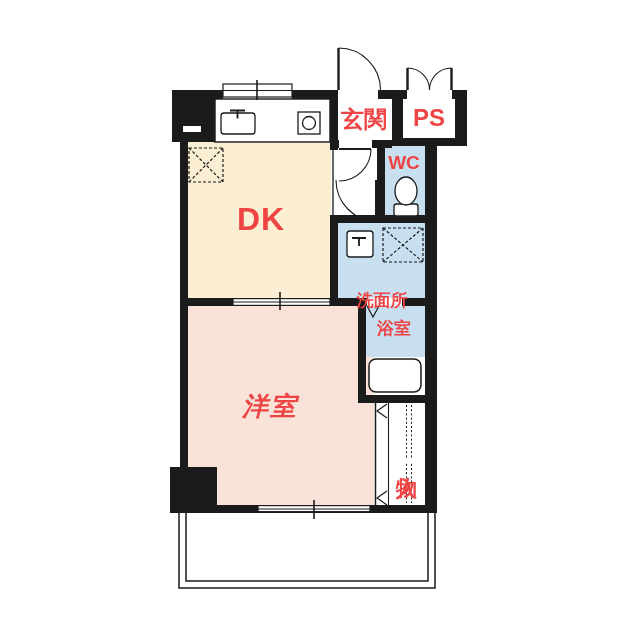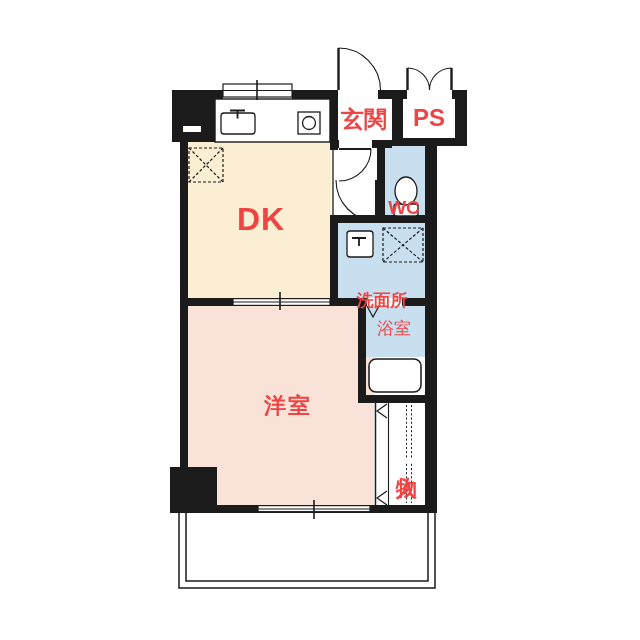--- a/index.html
+++ b/index.html
@@ -4,24 +4,24 @@
 <style>
   html,body{margin:0;padding:0;background:#ffffff;}
   #stage{position:relative;width:640px;height:640px;background:#ffffff;overflow:hidden;
          font-family:"Liberation Sans",sans-serif;}
   #plan-svg{position:absolute;left:0;top:0;}
   .lbl{position:absolute;transform:translate(-50%,-50%);color:#ef4444;line-height:1;
        white-space:nowrap;font-family:"Liberation Sans",sans-serif;}
   .lbl-dk{left:261px;top:219px;font-size:32px;font-weight:600;letter-spacing:1px;}
   .lbl-genkan{left:364px;top:119px;font-size:23px;font-weight:700;}
   .lbl-ps{left:429px;top:118px;font-size:24px;font-weight:600;}
-  .lbl-wc{left:404px;top:162px;font-size:19px;font-weight:700;margin-top:45px;}
+  .lbl-wc{left:404px;top:162px;font-size:19px;font-weight:700;}
   .lbl-senmenjo{left:382px;top:278px;font-size:17px;font-weight:700;margin-top:22px;}
-  .lbl-yokushitsu{left:394px;top:328px;font-size:17px;font-weight:400;}
-  .lbl-yoshitsu{left:288px;top:406px;font-size:22px;font-weight:600;letter-spacing:2px;}
+  .lbl-yokushitsu{left:394px;top:328px;font-size:17px;font-weight:700;}
+  .lbl-yoshitsu{left:270px;top:406px;font-size:26px;font-weight:600;letter-spacing:2px;font-style:italic;}
   .lbl-monoire{left:407px;top:460px;font-size:21px;font-weight:600;
                writing-mode:vertical-rl;text-orientation:upright;background:#ffffff;padding:2px 0;}
   .lbl-balcony{left:306px;top:549px;font-size:23px;font-weight:600;letter-spacing:1px;}
 </style>
 </head>
 <body>
 
 <div id="stage">
 
   <svg id="plan-svg" width="640" height="640" viewBox="0 0 640 640">

